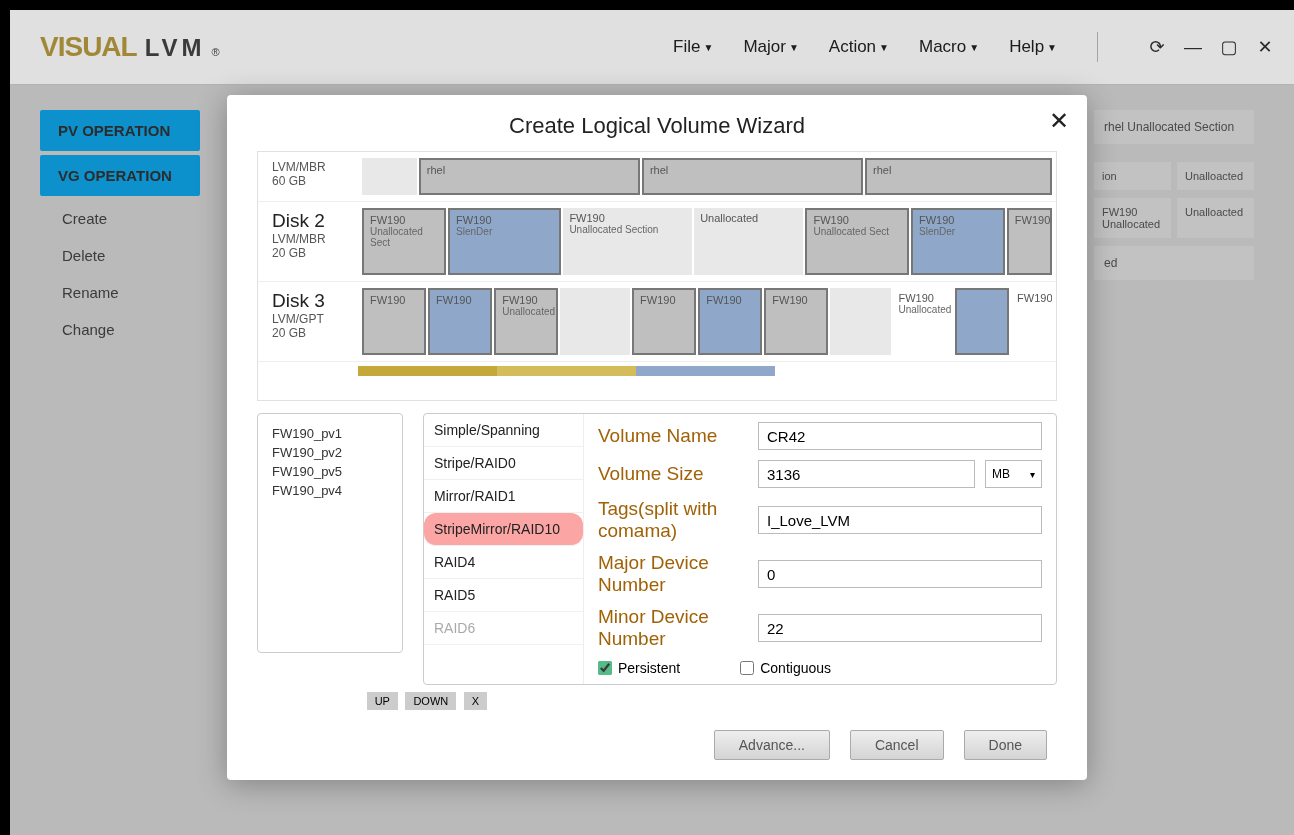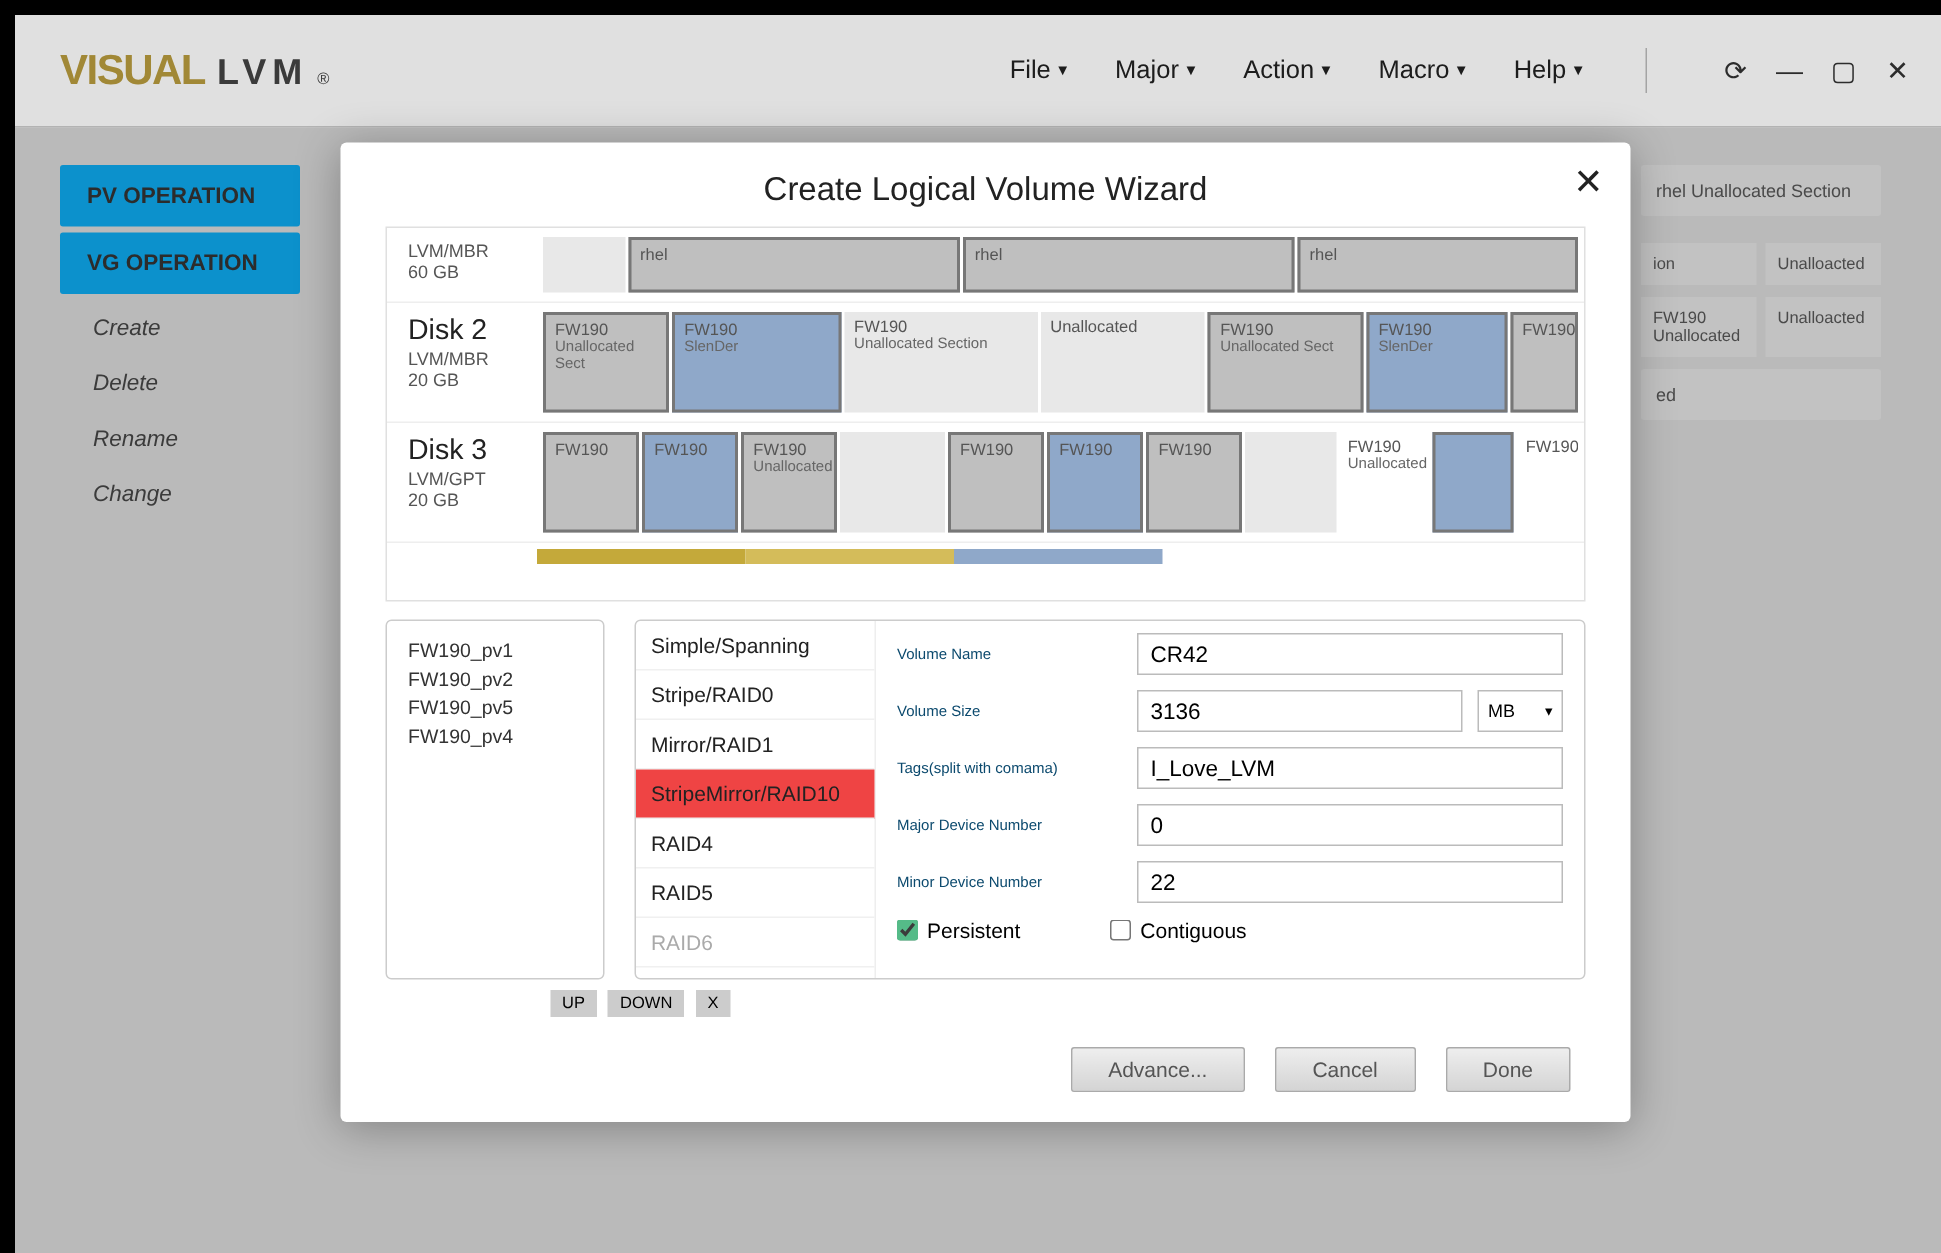--- a/index.html
+++ b/index.html
@@ -13,21 +13,21 @@
 .menus { margin-left: auto; display: flex; gap: 30px; align-items: center; }
 .menu { font-size: 17px; color: #222; cursor: pointer; display: flex; align-items: center; gap: 3px; }
 .caret { font-size: 10px; }
 .divider { width: 1px; height: 30px; background: #bbb; margin: 0 10px; }
 .winbtns { display: flex; gap: 18px; margin-left: 10px; }
 .wbtn { width: 18px; height: 18px; display: flex; align-items: center; justify-content: center; cursor: pointer; color: #333; font-size: 18px; }
 .main { display: flex; padding: 25px 30px; gap: 20px; }
 .sidebar { width: 160px; }
 .sbtn { padding: 12px 18px; background: #0ea5e9; margin-bottom: 4px; font-size: 15px; font-weight: 600; color: #333; cursor: pointer; border-radius: 2px; }
 .sbtn.dark { background: #2b2b2b; color: #fff; }
-.subitem { padding: 10px 22px; font-size: 15px; color: #444; cursor: pointer; font-style: italic; }
+.subitem { padding: 10px 22px; font-size: 15px; color: #444; cursor: pointer; }
 .overlay { position: absolute; inset: 0; background: rgba(0,0,0,0.12); display: flex; align-items: flex-start; justify-content: center; padding-top: 85px; }
 .dialog { background: #fff; width: 860px; border-radius: 4px; box-shadow: 0 4px 30px rgba(0,0,0,0.3); position: relative; padding: 0 0 20px; }
 .dtitle { text-align: center; font-size: 22px; padding: 18px 0 12px; color: #222; }
 .close { position: absolute; right: 18px; top: 12px; font-size: 24px; cursor: pointer; color: #222; }
 .diskview { margin: 0 30px; border: 1px solid #e0e0e0; height: 250px; overflow: hidden; position: relative; }
 .diskrow { display: flex; align-items: stretch; height: 80px; border-bottom: 1px solid #eee; }
 .disklabel { width: 100px; padding: 8px 14px; font-size: 12px; color: #555; }
 .disklabel .dname { font-size: 19px; color: #222; font-weight: 500; }
 .segs { flex: 1; display: flex; gap: 2px; padding: 6px 4px; }
 .seg { border: 2px solid #777; background: #bfbfbf; flex: 1; padding: 4px 6px; font-size: 10px; color: #666; overflow: hidden; position: relative; }
@@ -37,25 +37,25 @@
 .hbar { height: 10px; display: flex; margin: 0 30px; }
 .hbar div { height: 100%; }
 .lower { display: flex; gap: 20px; margin: 12px 30px 0; }
 .pvlist { width: 230px; border: 1px solid #ccc; border-radius: 4px; padding: 10px 14px; height: 240px; font-size: 13px; color: #333; }
 .pvlist div { padding: 2px 0; cursor: pointer; }
 .pvbtns { width: 230px; text-align: right; margin: 6px 30px 0; }
 .pvbtns span { display: inline-block; background: #ccc; padding: 3px 8px; margin-left: 3px; font-size: 11px; cursor: pointer; }
 .raidpanel { flex: 1; border: 1px solid #ccc; border-radius: 4px; display: flex; }
 .raidlist { width: 160px; border-right: 1px solid #eee; }
 .raiditem { padding: 8px 10px; font-size: 14px; color: #222; cursor: pointer; border-bottom: 1px solid #f0f0f0; }
-.raiditem.sel { background: #ef4444; }
+.raiditem.sel { background: #fca5a5; border-radius: 12px; }
 .raiditem.dis { color: #aaa; }
 .form { flex: 1; padding: 8px 14px; font-size: 13px; }
 .frow { display: flex; align-items: center; margin-bottom: 10px; gap: 10px; }
-.flabel { width: 150px; color: #0c4a6e; font-size: 10px; }
+.flabel { width: 150px; color: #a16207; font-size: 19px; }
 .finput { flex: 1; border: 1px solid #bbb; padding: 4px 8px; font-size: 15px; height: 28px; }
 .unit { border: 1px solid #bbb; padding: 4px 6px; font-size: 12px; height: 28px; display: flex; align-items: center; gap: 20px; }
 .cbrow { display: flex; gap: 60px; margin-top: 6px; }
 .cb { display: flex; align-items: center; gap: 6px; font-size: 14px; }
 .cb input { width: 14px; height: 14px; accent-color: #5b8; }
 .dlgbtns { display: flex; justify-content: flex-end; gap: 20px; margin: 20px 40px 0; }
 .dlgbtn { background: linear-gradient(#eee,#d4d4d4); border: 1px solid #aaa; padding: 6px 24px; font-size: 14px; color: #555; cursor: pointer; border-radius: 2px; }
 .bgpanel { position: absolute; right: 50px; top: 100px; width: 160px; }
 .bgbox { background: #ddd; padding: 10px; margin-bottom: 18px; font-size: 12px; color: #555; border-radius: 2px; }
 .bgrow { display: flex; gap: 6px; margin-bottom: 8px; }

